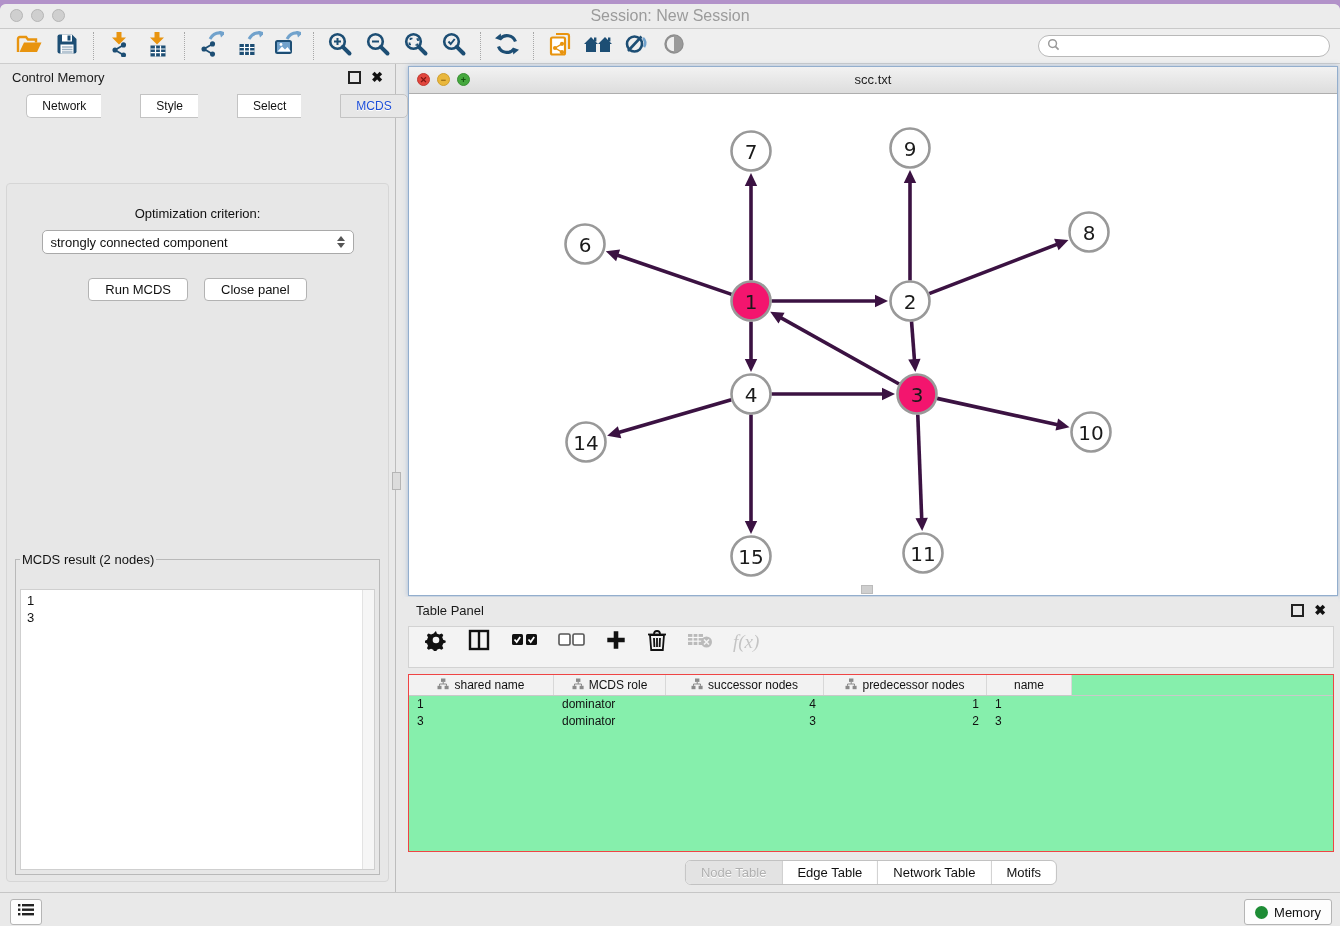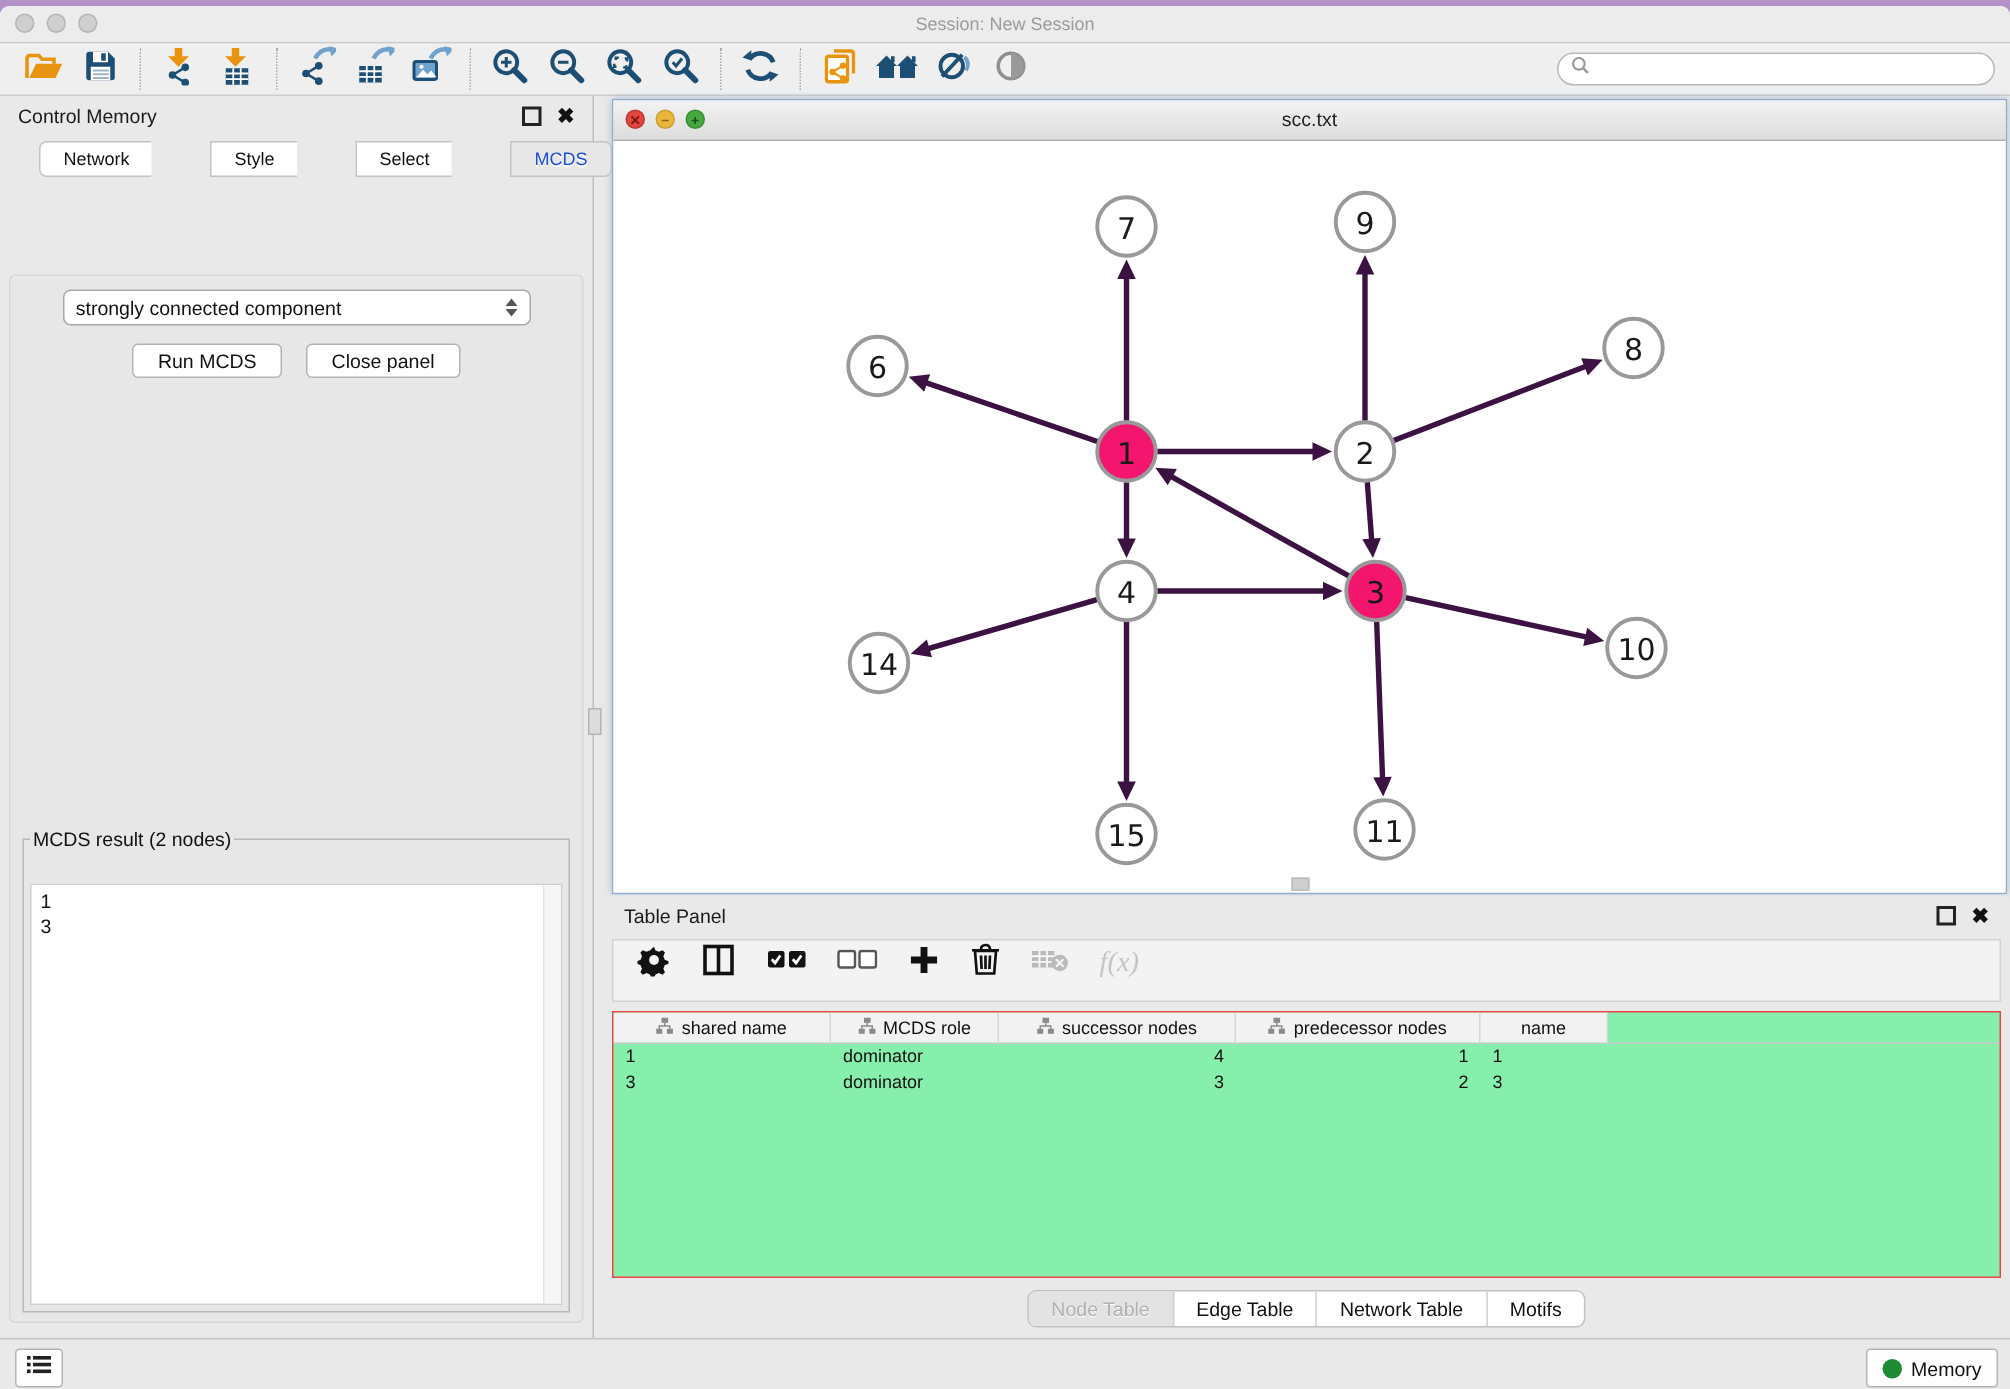--- a/index.html
+++ b/index.html
@@ -3,21 +3,21 @@
 <meta charset="utf-8">
 <style>
   html,body{margin:0;padding:0;}
   body{width:1340px;height:926px;background:#b292c9;font-family:"Liberation Sans",sans-serif;overflow:hidden;position:relative;}
   .app{position:absolute;left:0;right:0;top:4px;bottom:0;background:#e9e9e9;border-radius:6px 6px 0 0;overflow:hidden;}
 
   
   .titlebar{height:24px;background:#ececec;border-bottom:1px solid #c9c9c9;position:relative;border-radius:6px 6px 0 0;}
   .traffic{position:absolute;left:10px;top:5px;display:flex;gap:8px;}
   .tl{width:13px;height:13px;border-radius:50%;background:#cfcfcf;border:1px solid #b5b5b5;box-sizing:border-box;}
-  .titlebar-title{text-align:center;line-height:24px;font-size:12px;color:#9b9b9b;}
+  .titlebar-title{text-align:center;line-height:24px;font-size:16px;color:#9b9b9b;}
 
   
   .toolbar{height:34px;background:#efefef;border-bottom:1px solid #cdcdcd;display:flex;align-items:center;padding:0 10px;}
   .tb-group{display:flex;align-items:center;}
   .tb-sep{width:0;height:28px;border-left:1px dotted #a8a8a8;margin:0 7px;}
   .tb-btn{width:38px;height:30px;display:flex;align-items:center;justify-content:center;cursor:default;}
   .search-box{margin-left:auto;width:292px;height:22px;background:#fff;border:1px solid #b9b9b9;border-radius:12px;display:flex;align-items:center;padding:0 8px;box-sizing:border-box;gap:5px;}
   .search-box input{border:none;outline:none;flex:1;font-size:12px;background:transparent;font-family:"Liberation Sans",sans-serif;}
 
   
@@ -38,21 +38,21 @@
   .cp-tab:last-child{border-right:1px solid #c3c3c3;border-radius:0 5px 5px 0;}
   .cp-tab.selected{background:#e7e7e7;color:#1d4ed8;text-shadow:0 1px 0 #fff;}
   .cp-inner{position:absolute;left:6px;right:6px;top:119px;bottom:10px;background:#e7e7e7;border:1px solid #d6d6d6;border-radius:4px;}
   .opt-label{margin-top:22px;text-align:center;font-size:13px;color:#111;}
   .opt-select{width:312px;height:24px;margin:9px auto 0 auto;background:#fff;border:1px solid #a9a9a9;border-radius:5px;display:flex;align-items:center;padding:0 8px;box-sizing:border-box;font-size:13px;color:#111;}
   .opt-select .sel-text{flex:1;text-align:left;}
   .stepper{display:flex;flex-direction:column;gap:2px;align-items:center;}
   .stepper i{width:0;height:0;border-left:4px solid transparent;border-right:4px solid transparent;}
   .stepper .up{border-bottom:5px solid #555;}
   .stepper .down{border-top:5px solid #555;}
-  .cp-buttons{display:flex;justify-content:center;gap:16px;margin-top:12px;}
+  .cp-buttons{display:flex;justify-content:center;gap:16px;margin-top:24px;}
   .mac-btn{background:#fff;border:1px solid #b3b3b3;border-radius:4px;font-size:13px;color:#111;padding:3px 16px;font-family:"Liberation Sans",sans-serif;}
   .result-fieldset{position:absolute;left:8px;right:8px;top:368px;bottom:6px;border:1px solid #b9b9b9;margin:0;padding:4px;}
   .result-fieldset legend{font-size:13px;color:#111;padding:0 2px;}
   .result-list{position:absolute;left:4px;right:4px;top:22px;bottom:4px;background:#fff;border:1px solid #cfcfcf;font-size:13px;color:#111;padding:2px 2px 2px 6px;overflow:hidden;}
   .result-list .line{line-height:17px;}
   .result-scroll{position:absolute;right:0;top:0;bottom:0;width:11px;background:#f6f6f6;border-left:1px solid #e3e3e3;}
 
   
   .divider-grip{position:absolute;left:-4px;top:408px;width:7px;height:16px;background:#dcdcdc;border:1px solid #b5b5b5;z-index:5;}
 
@@ -312,20 +312,21 @@
           <span class="close-icon">✖</span>
         </span>
       </div>
       <div class="cp-tabs" id="cp-tabs">
           <div class="cp-tab">Network</div>
           <div class="cp-tab">Style</div>
           <div class="cp-tab">Select</div>
           <div class="cp-tab selected">MCDS</div>
         </div>
       <div class="cp-inner">
+        <div class="opt-label">Optimization criterion:</div>
         <div class="opt-select">
           <span class="sel-text">strongly connected component</span>
           <span class="stepper">
               <i class="up"></i>
               <i class="down"></i>
             </span>
         </div>
         <div class="cp-buttons">
           <button class="mac-btn">Run MCDS</button>
           <button class="mac-btn">Close panel</button>

